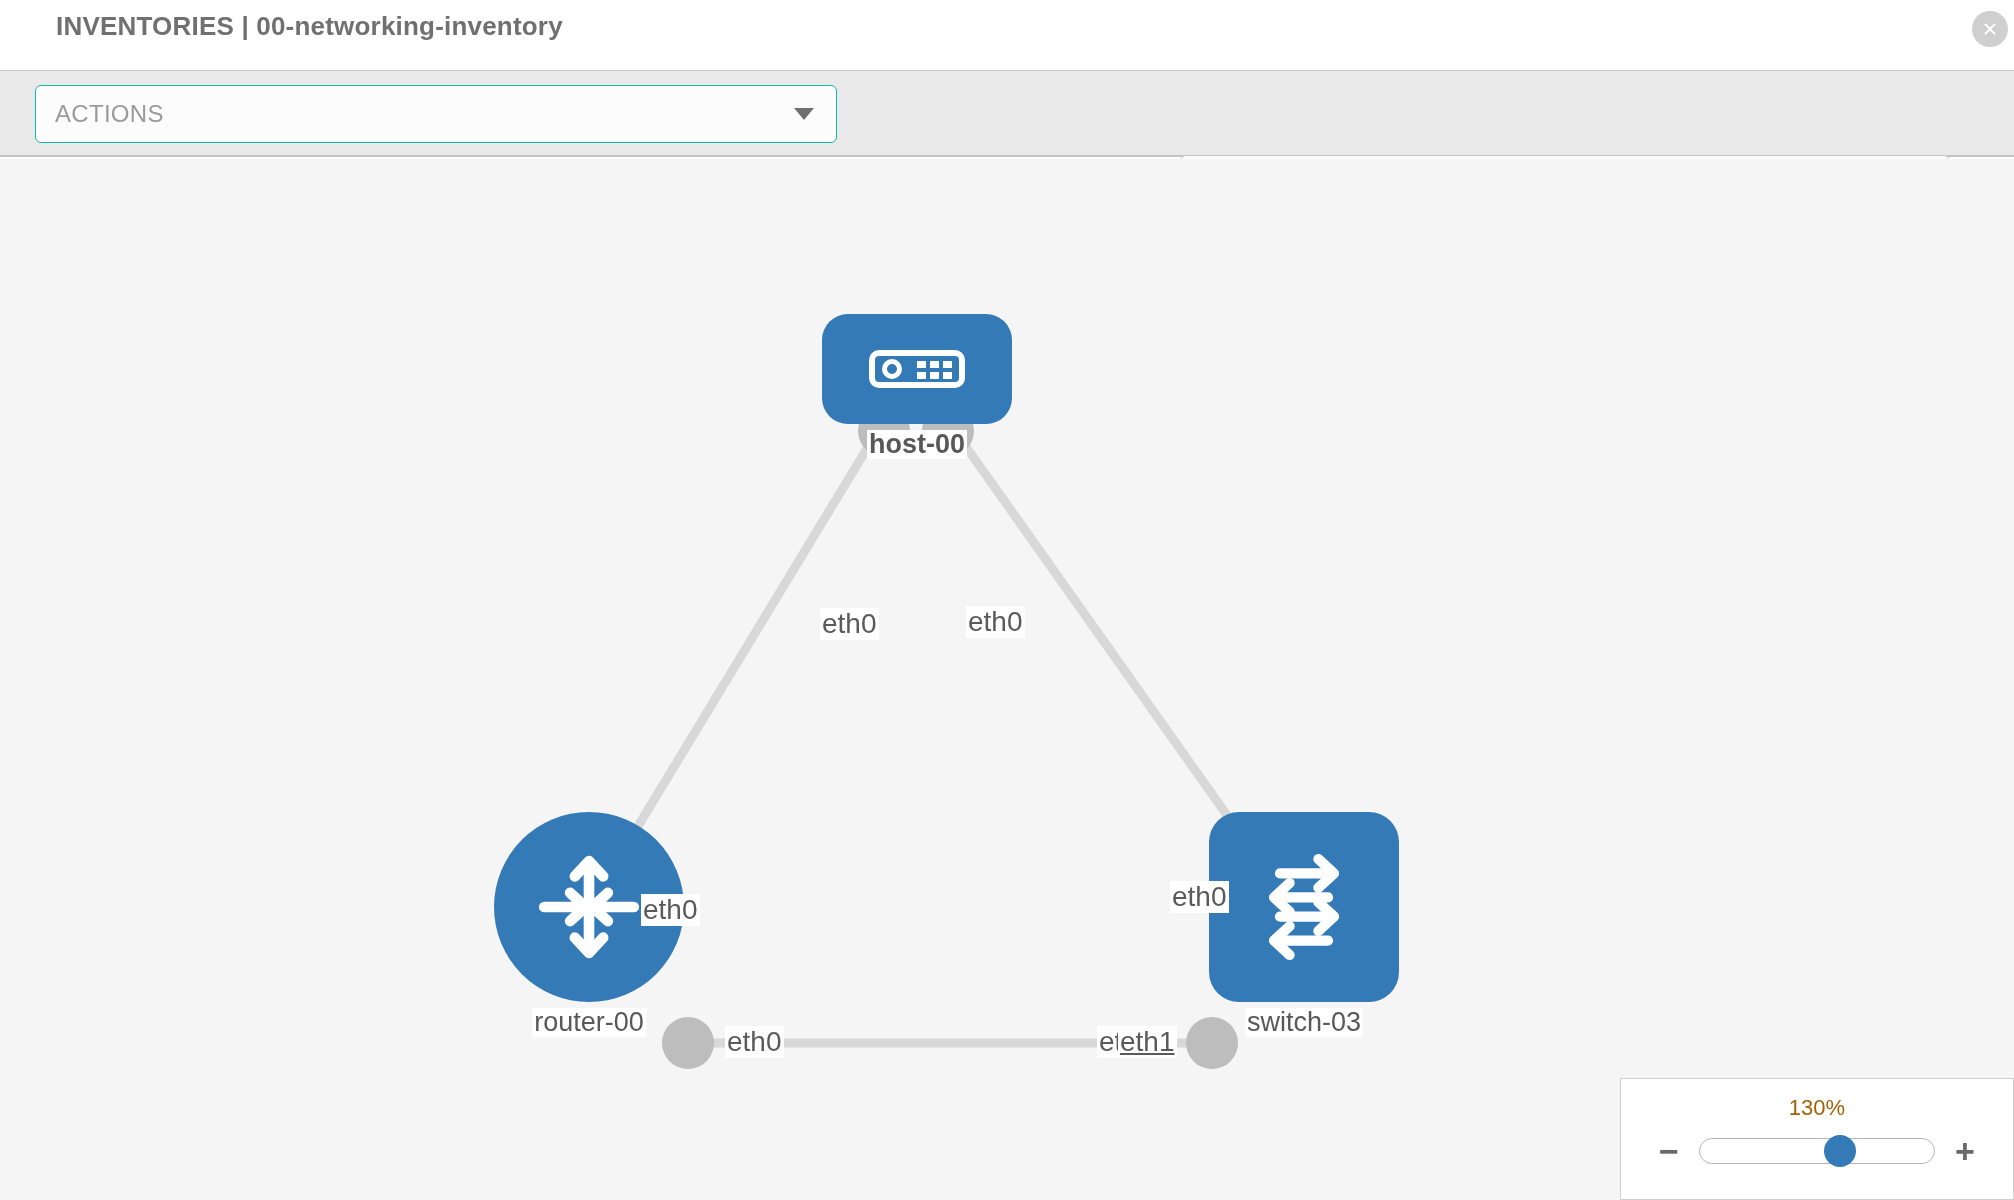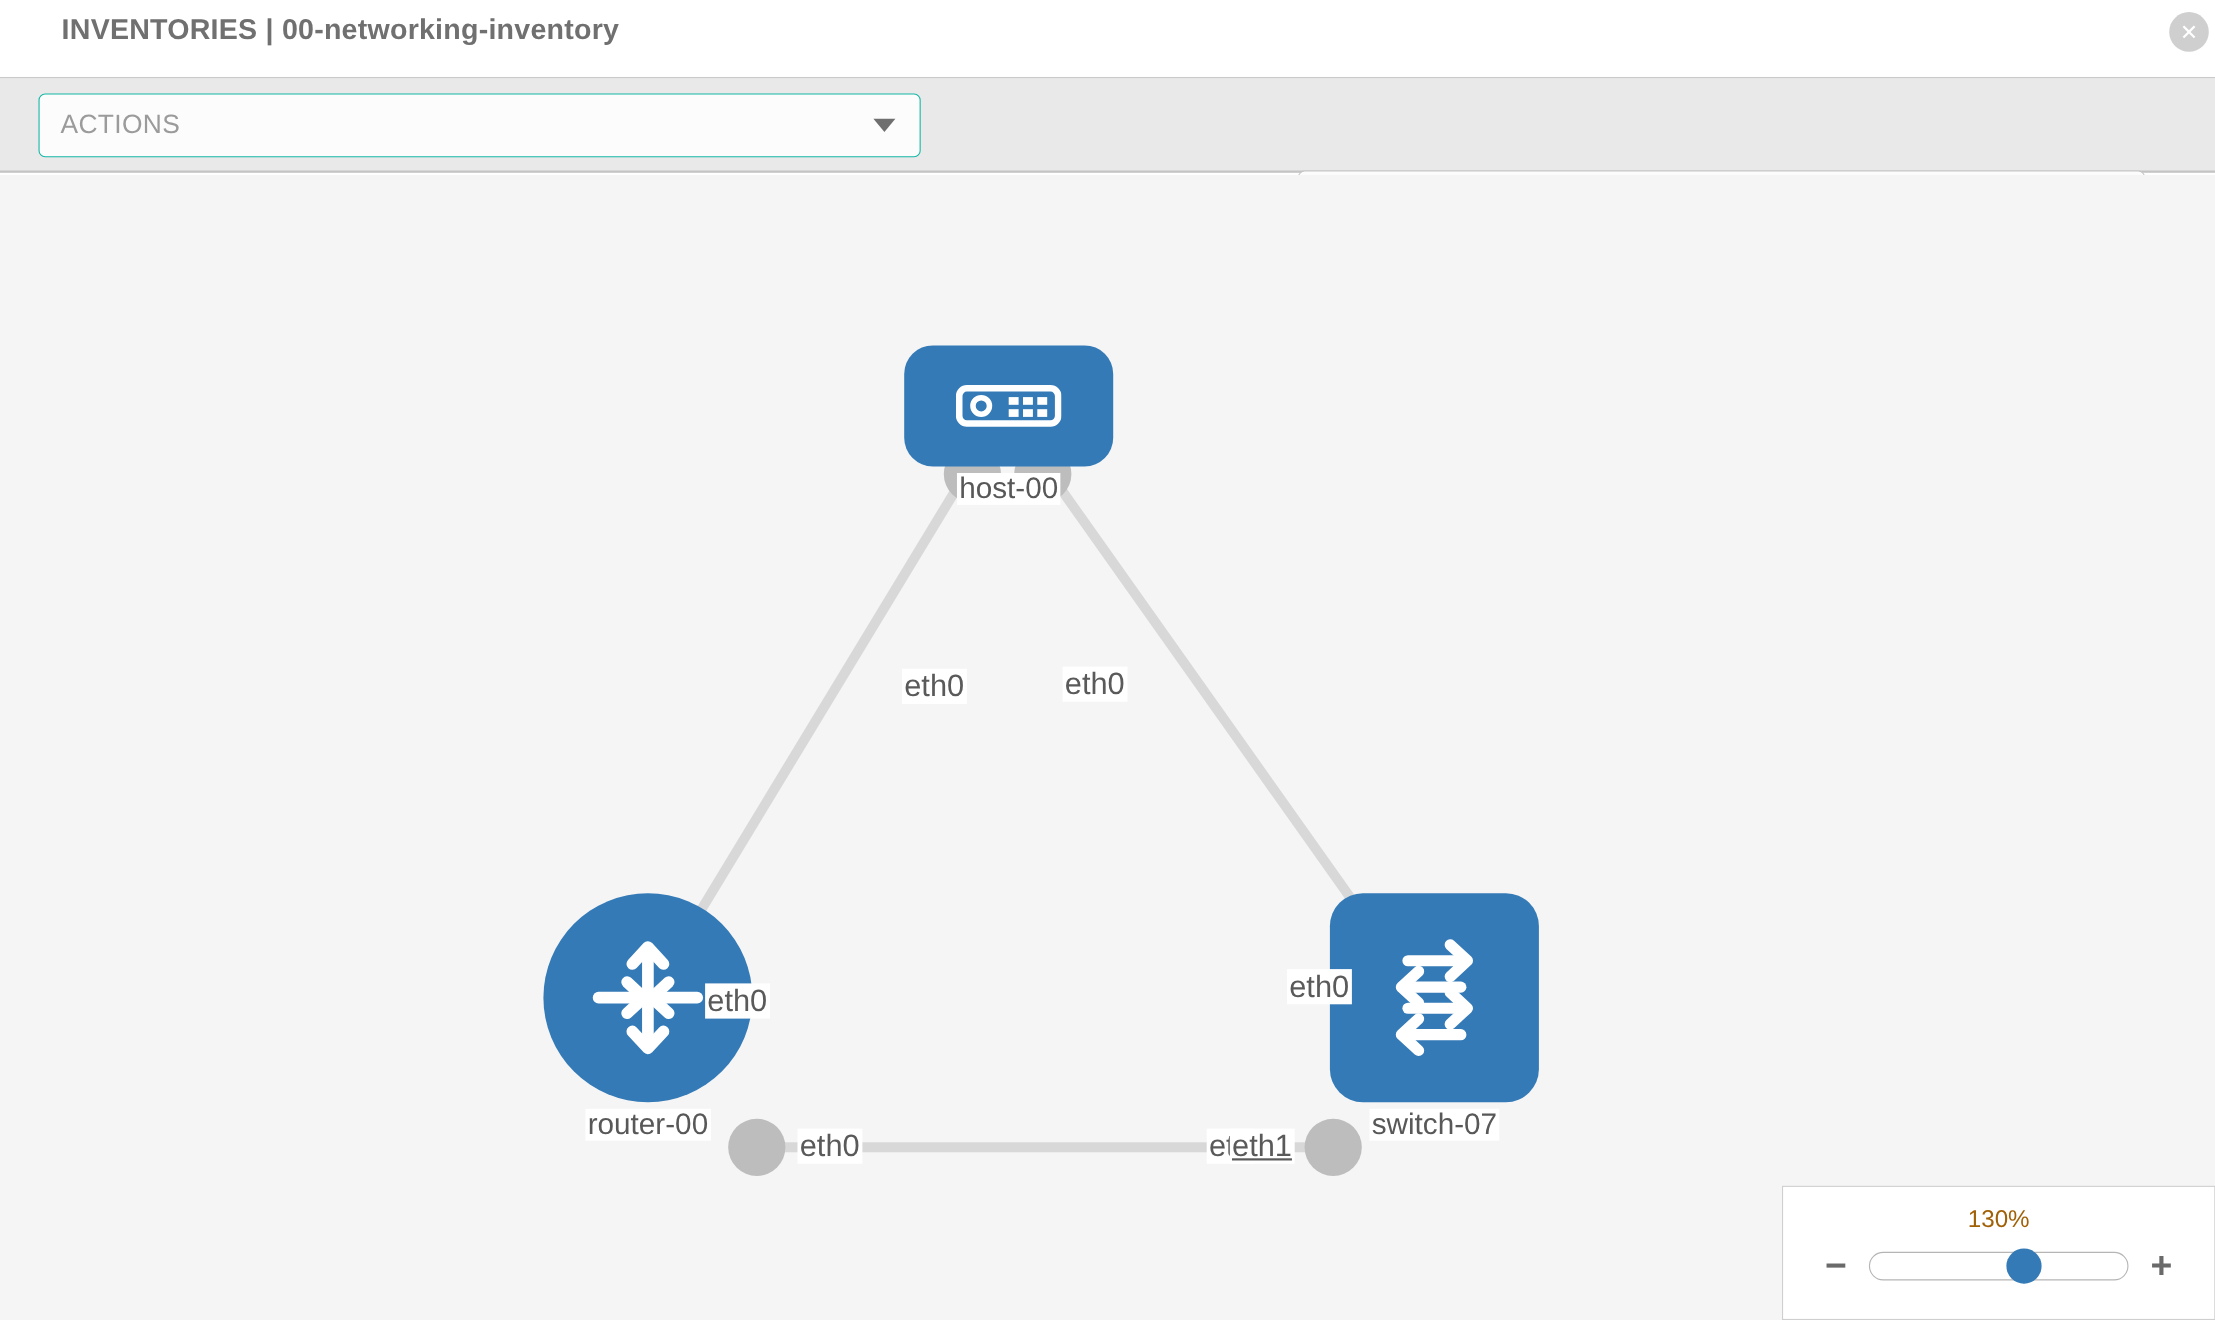--- a/index.html
+++ b/index.html
@@ -150,21 +150,21 @@
     font-size: 27px;
     color: #585858;
     background: #ffffff;
     padding: 0 2px;
     line-height: 1.08;
   }
 
   
   #node-host { left: 822px; top: 155px; width: 190px; height: 110px; }
   #node-host .node-shape { width: 190px; height: 110px; border-radius: 26px; }
-  #node-host .node-label { top: 116px; }
+  #node-host .node-label { top: 116px; font-weight: bold; }
 
   
   #node-router { left: 494px; top: 653px; width: 190px; height: 190px; }
   #node-router .node-shape { width: 190px; height: 190px; border-radius: 50%; }
   #node-router .node-label { top: 196px; }
 
   
   #node-switch { left: 1209px; top: 653px; width: 190px; height: 190px; }
   #node-switch .node-shape { width: 190px; height: 190px; border-radius: 30px; }
   #node-switch .node-label { top: 196px; }
@@ -355,21 +355,21 @@
             <path d="M38 30 L25 42 L38 54"></path>
 
             <path d="M30 58 L74 58"></path>
             <path d="M62 46 L75 58 L62 70"></path>
 
             <path d="M70 78 L26 78"></path>
             <path d="M38 66 L25 78 L38 90"></path>
           </g>
         </svg>
       </div>
-      <div class="node-label">switch-07</div>
+      <div class="node-label">switch-03</div>
     </div>
 
     <div class="edge-label" id="lbl-host-left">eth0</div>
 
     <div class="edge-label" id="lbl-host-right">eth0</div>
 
     <div class="edge-label" id="lbl-router-up">eth0</div>
 
     <div class="edge-label" id="lbl-switch-up">eth0</div>
 

